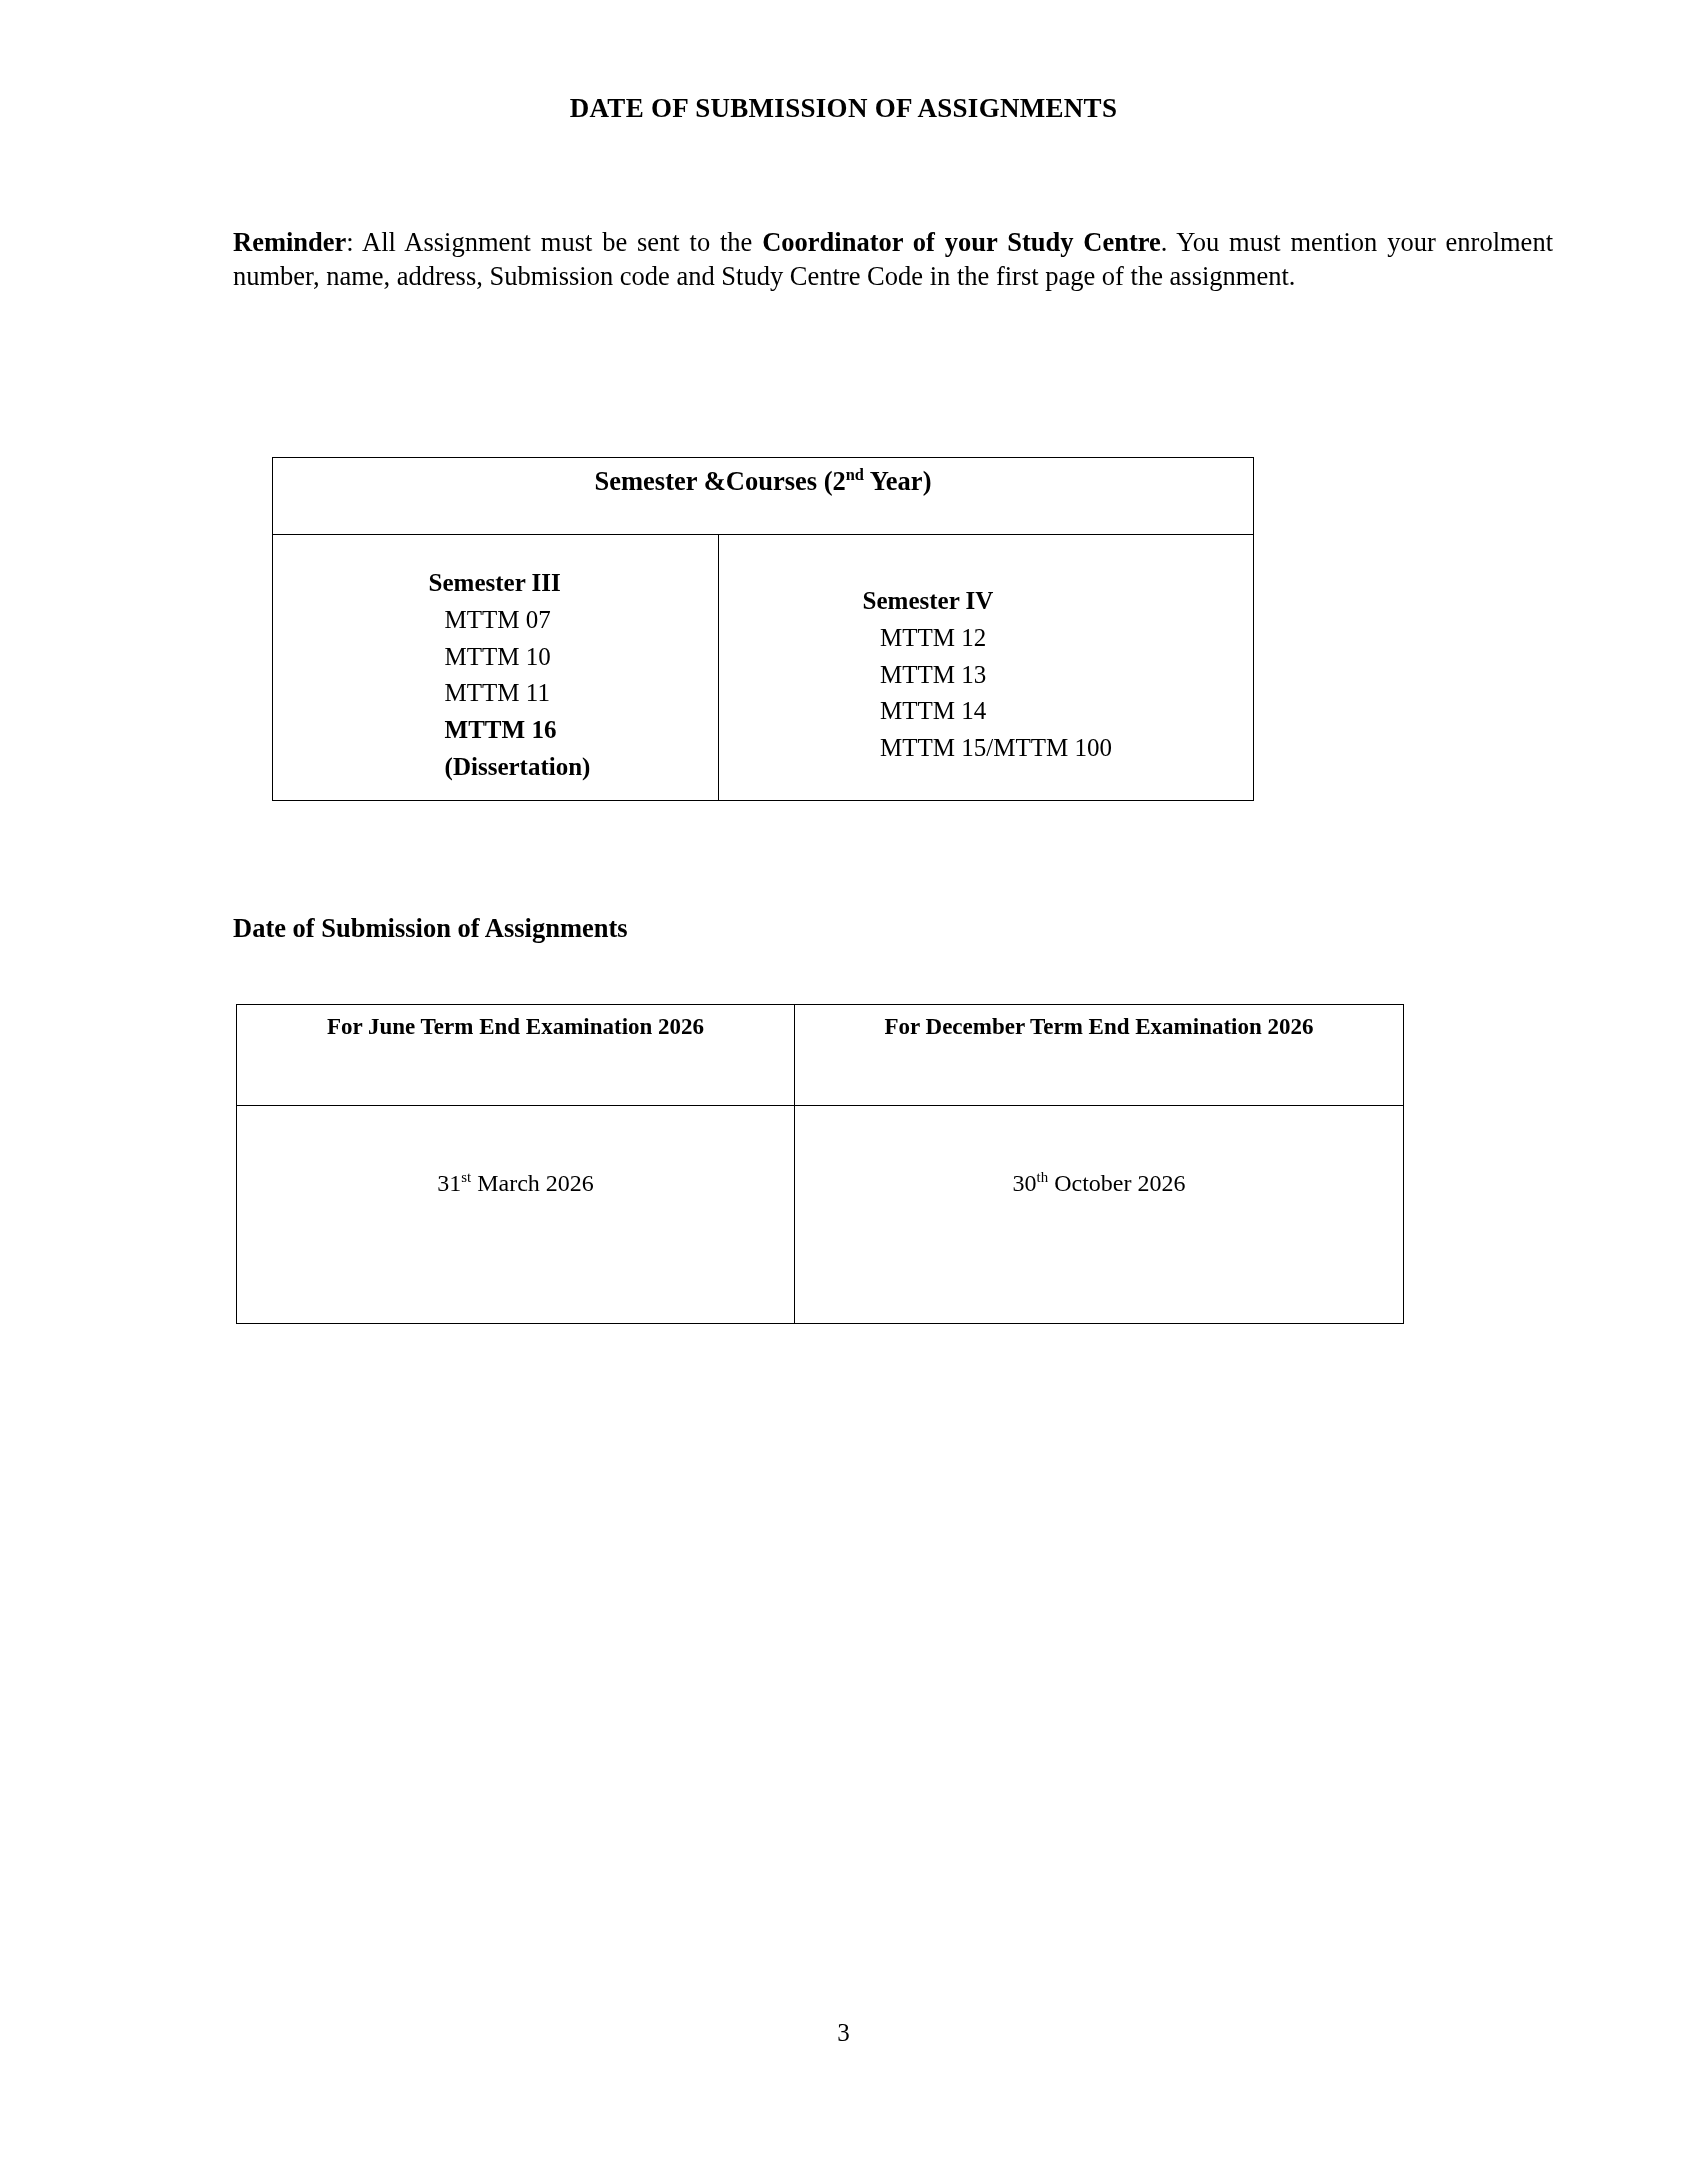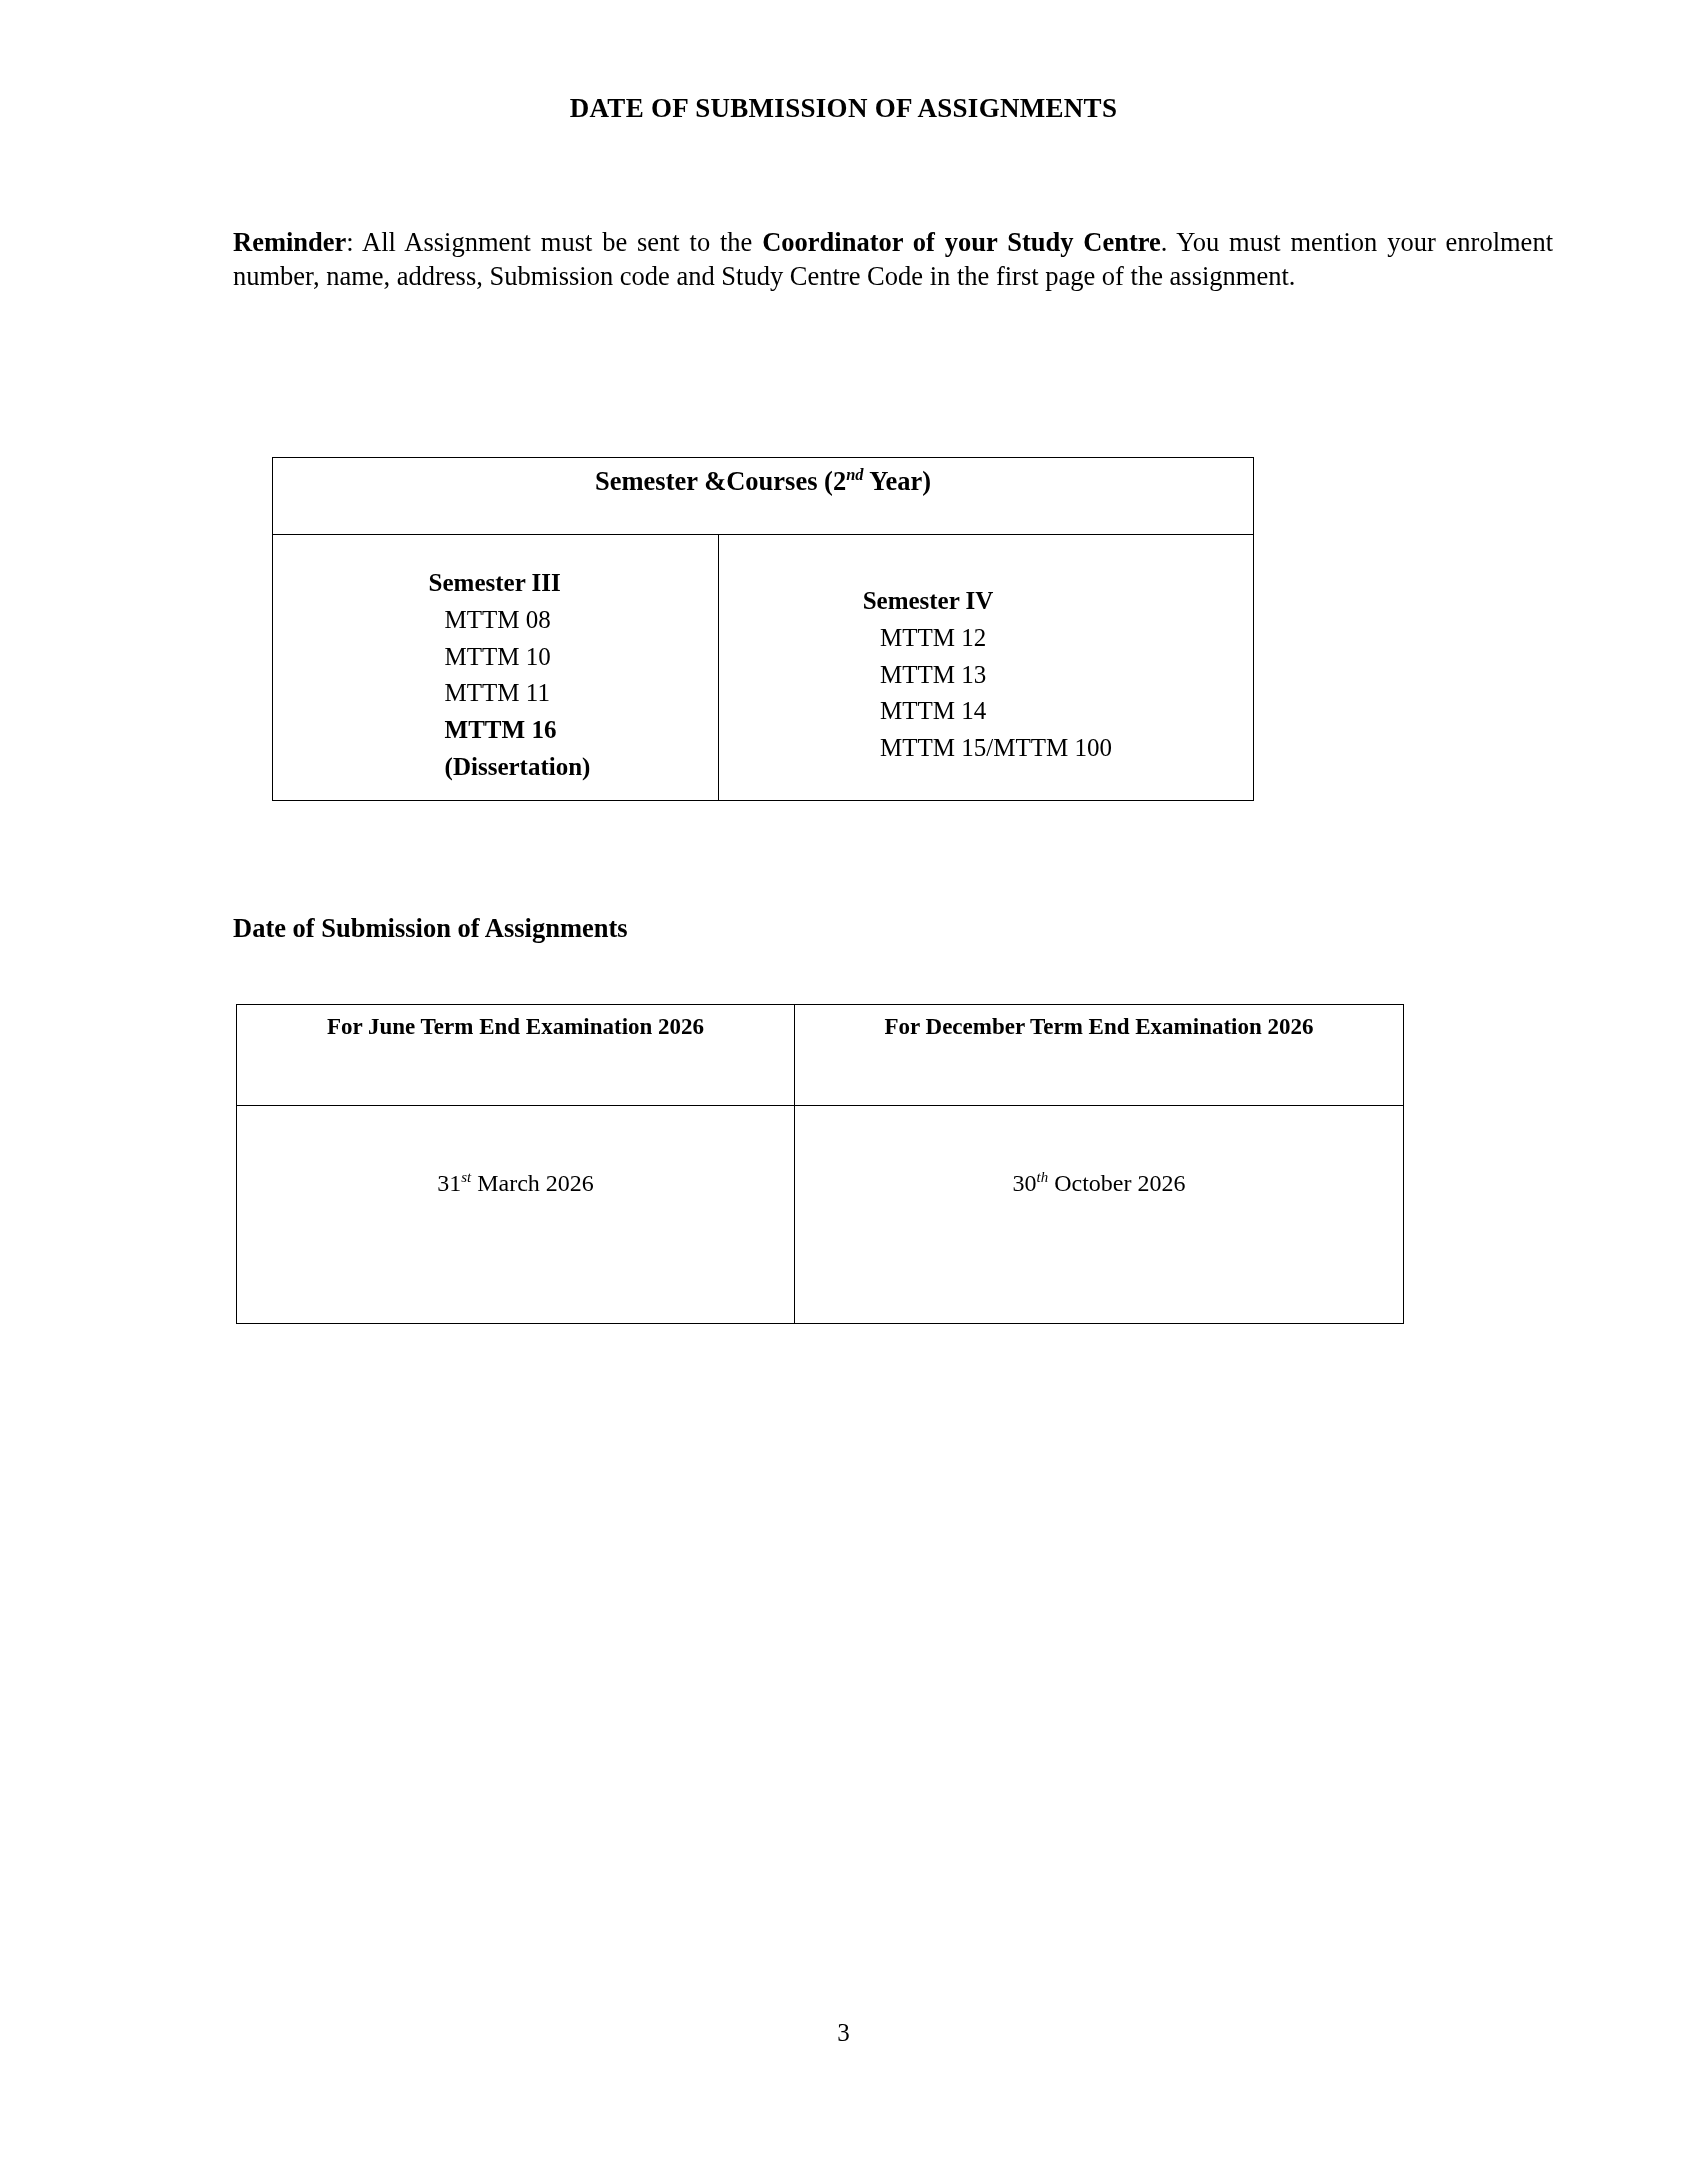--- a/index.html
+++ b/index.html
@@ -89,21 +89,20 @@
   .sem-heading-left { padding-left: 20px; }
   .sem-heading-right { padding-left: 2.6px; }
   .course-line { display: block; padding-left: 36px; }
   .course-line-right { display: block; padding-left: 20px; }
   .course-bold { font-weight: bold; }
 
   sup {
     font-size: 0.62em;
     vertical-align: super;
     line-height: 0;
-    font-style: italic;
   }
 
   
   .sub-heading {
     position: absolute;
     left: 233px;
     top: 913px;
     font-size: 26.5px;
     font-weight: bold;
   }
@@ -171,21 +170,21 @@
       <col class="t1-col-right">
     </colgroup>
     <tbody>
       <tr>
         <td class="t1-header-cell" colspan="2"><span>Semester &amp;Courses (2</span><sup>nd</sup><span> Year)</span></td>
       </tr>
       <tr>
         <td class="t1-body-cell">
           <span class="sem-block sem-block-left">
             <span class="sem-heading sem-heading-left">Semester III</span>
-            <span class="course-line">MTTM 08</span>
+            <span class="course-line">MTTM 07</span>
             <span class="course-line">MTTM 10</span>
             <span class="course-line">MTTM 11</span>
             <span class="course-line course-bold">MTTM 16</span>
             <span class="course-line course-bold">(Dissertation)</span>
           </span>
         </td>
         <td class="t1-body-cell">
           <span class="sem-block sem-block-right">
             <span class="sem-heading sem-heading-right">Semester IV</span>
             <span class="course-line-right">MTTM 12</span>

